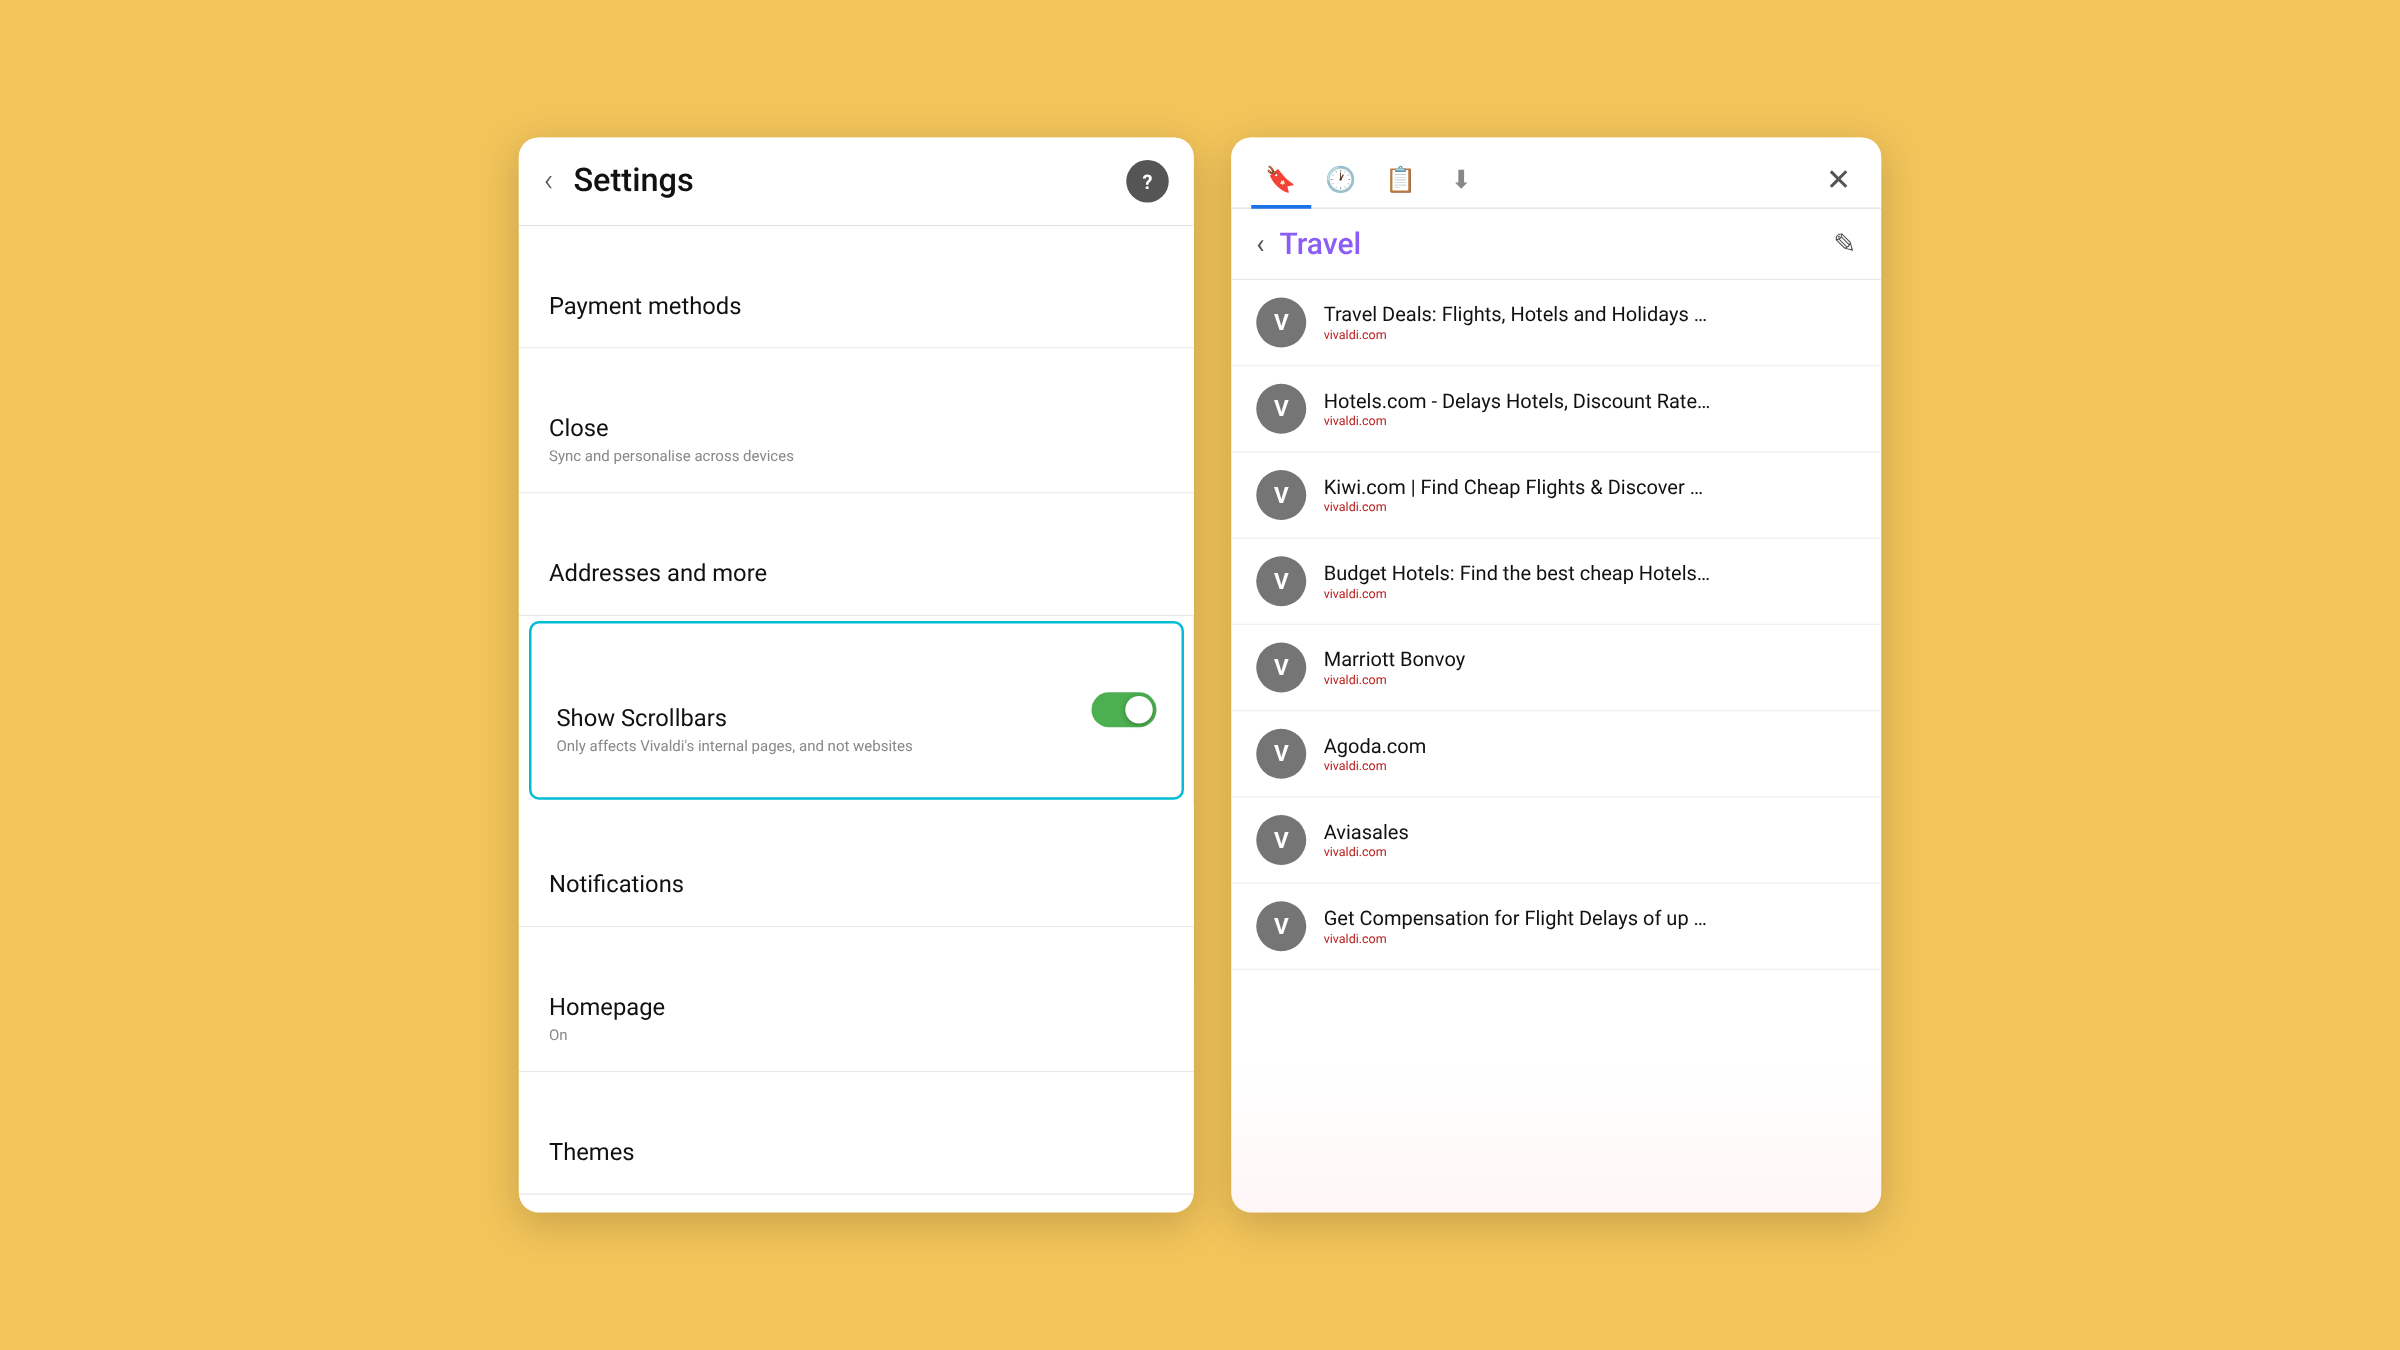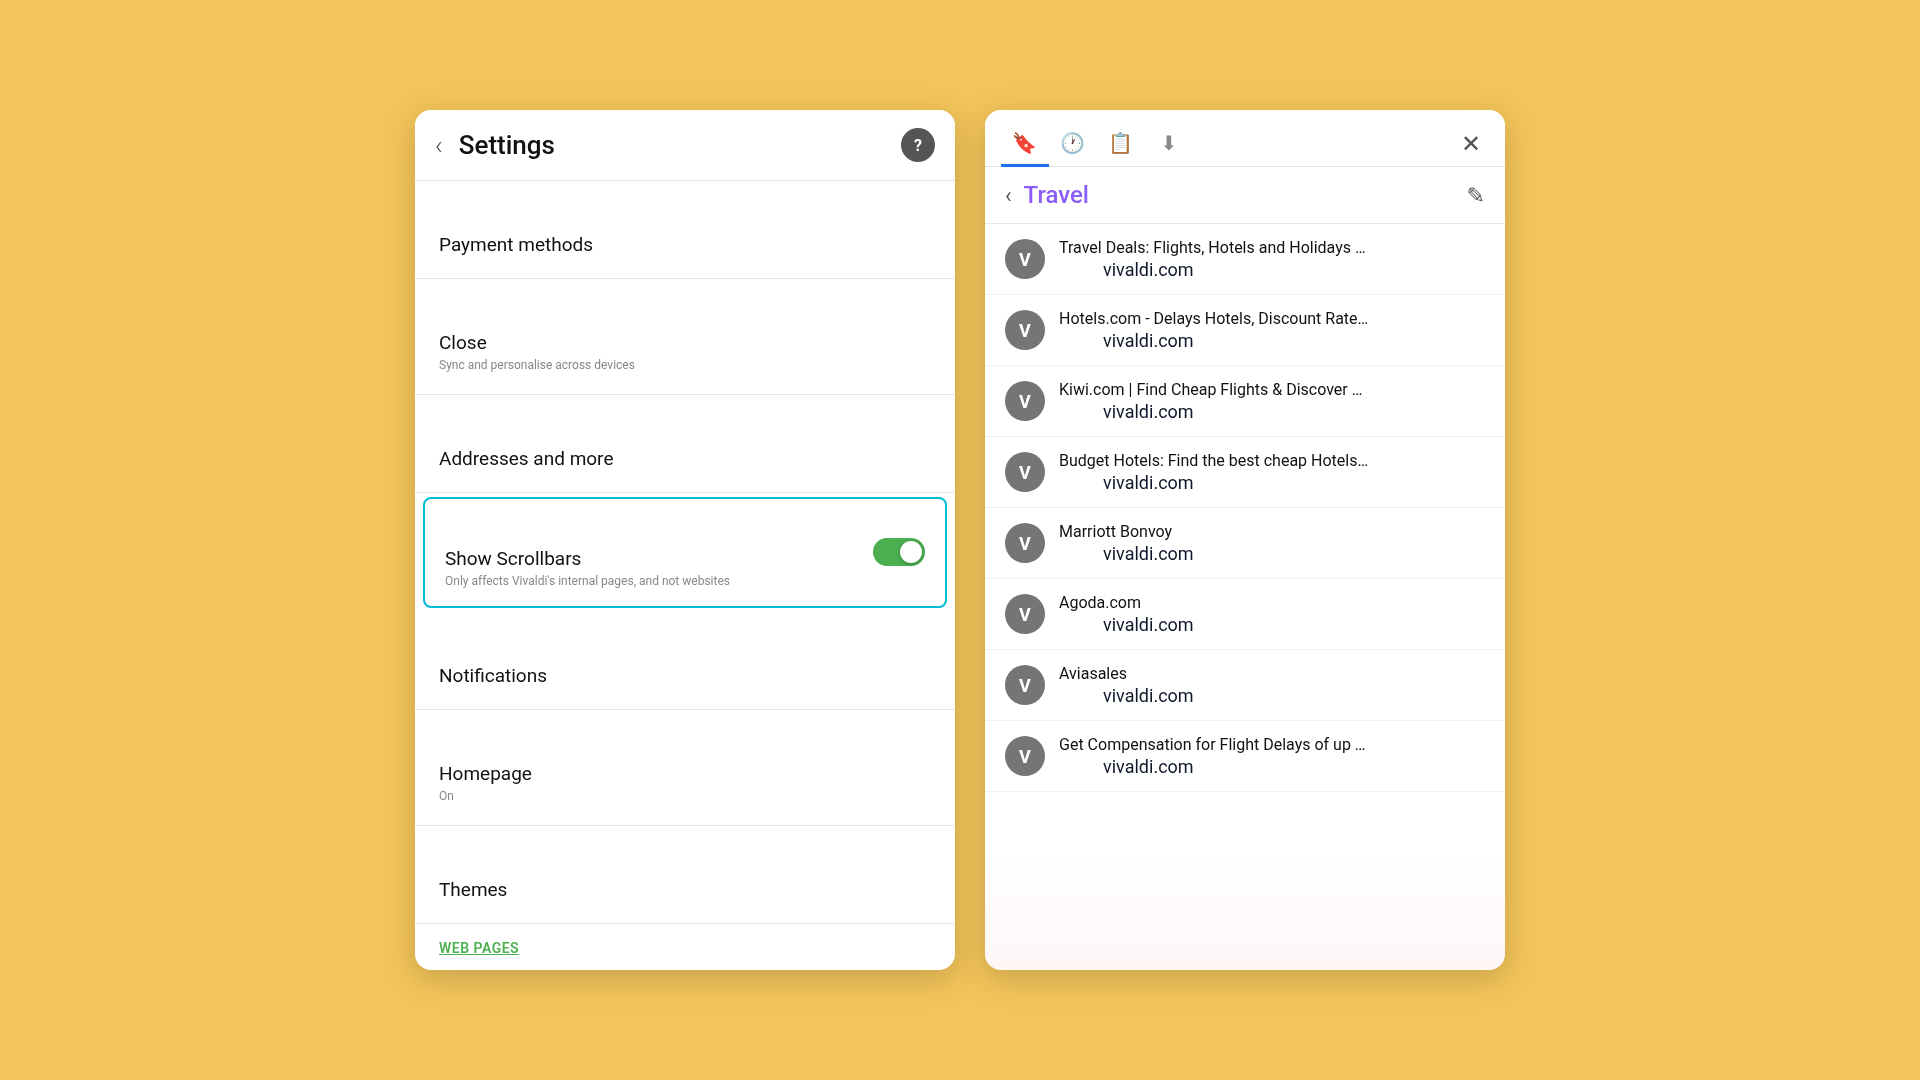--- a/index.html
+++ b/index.html
@@ -95,21 +95,21 @@
     .settings-item-subtitle {
       font-size: 12px;
       color: #888;
       margin-top: 3px;
       line-height: 1.3;
     }
     .settings-item.highlighted {
       border: 2.5px solid #00bcd4;
       border-radius: 8px;
       margin: 4px 8px;
-      padding: 16px 20px;
+      padding: 32px 20px;
     }
 
     
     .toggle {
       position: relative;
       width: 52px;
       height: 28px;
       flex-shrink: 0;
     }
     .toggle-track {
@@ -241,24 +241,23 @@
     }
     .bookmark-text { flex: 1; overflow: hidden; }
     .bookmark-name {
       font-size: 16px;
       color: #111;
       white-space: nowrap;
       overflow: hidden;
       text-overflow: ellipsis;
     }
     .bookmark-url {
-      font-size: 18px;
-      color: #0f172a;
+      font-size: 10px;
+      color: #b91c1c;
       margin-top: 2px;
-      margin-left: 44px;
     }
     
     .bookmarks-list::after {
       content: '';
       position: absolute;
       bottom: 0;
       left: 0;
       right: 0;
       height: 120px;
       background: linear-gradient(to bottom, rgba(255,255,255,0), rgba(255, 220, 220, 0.25));

